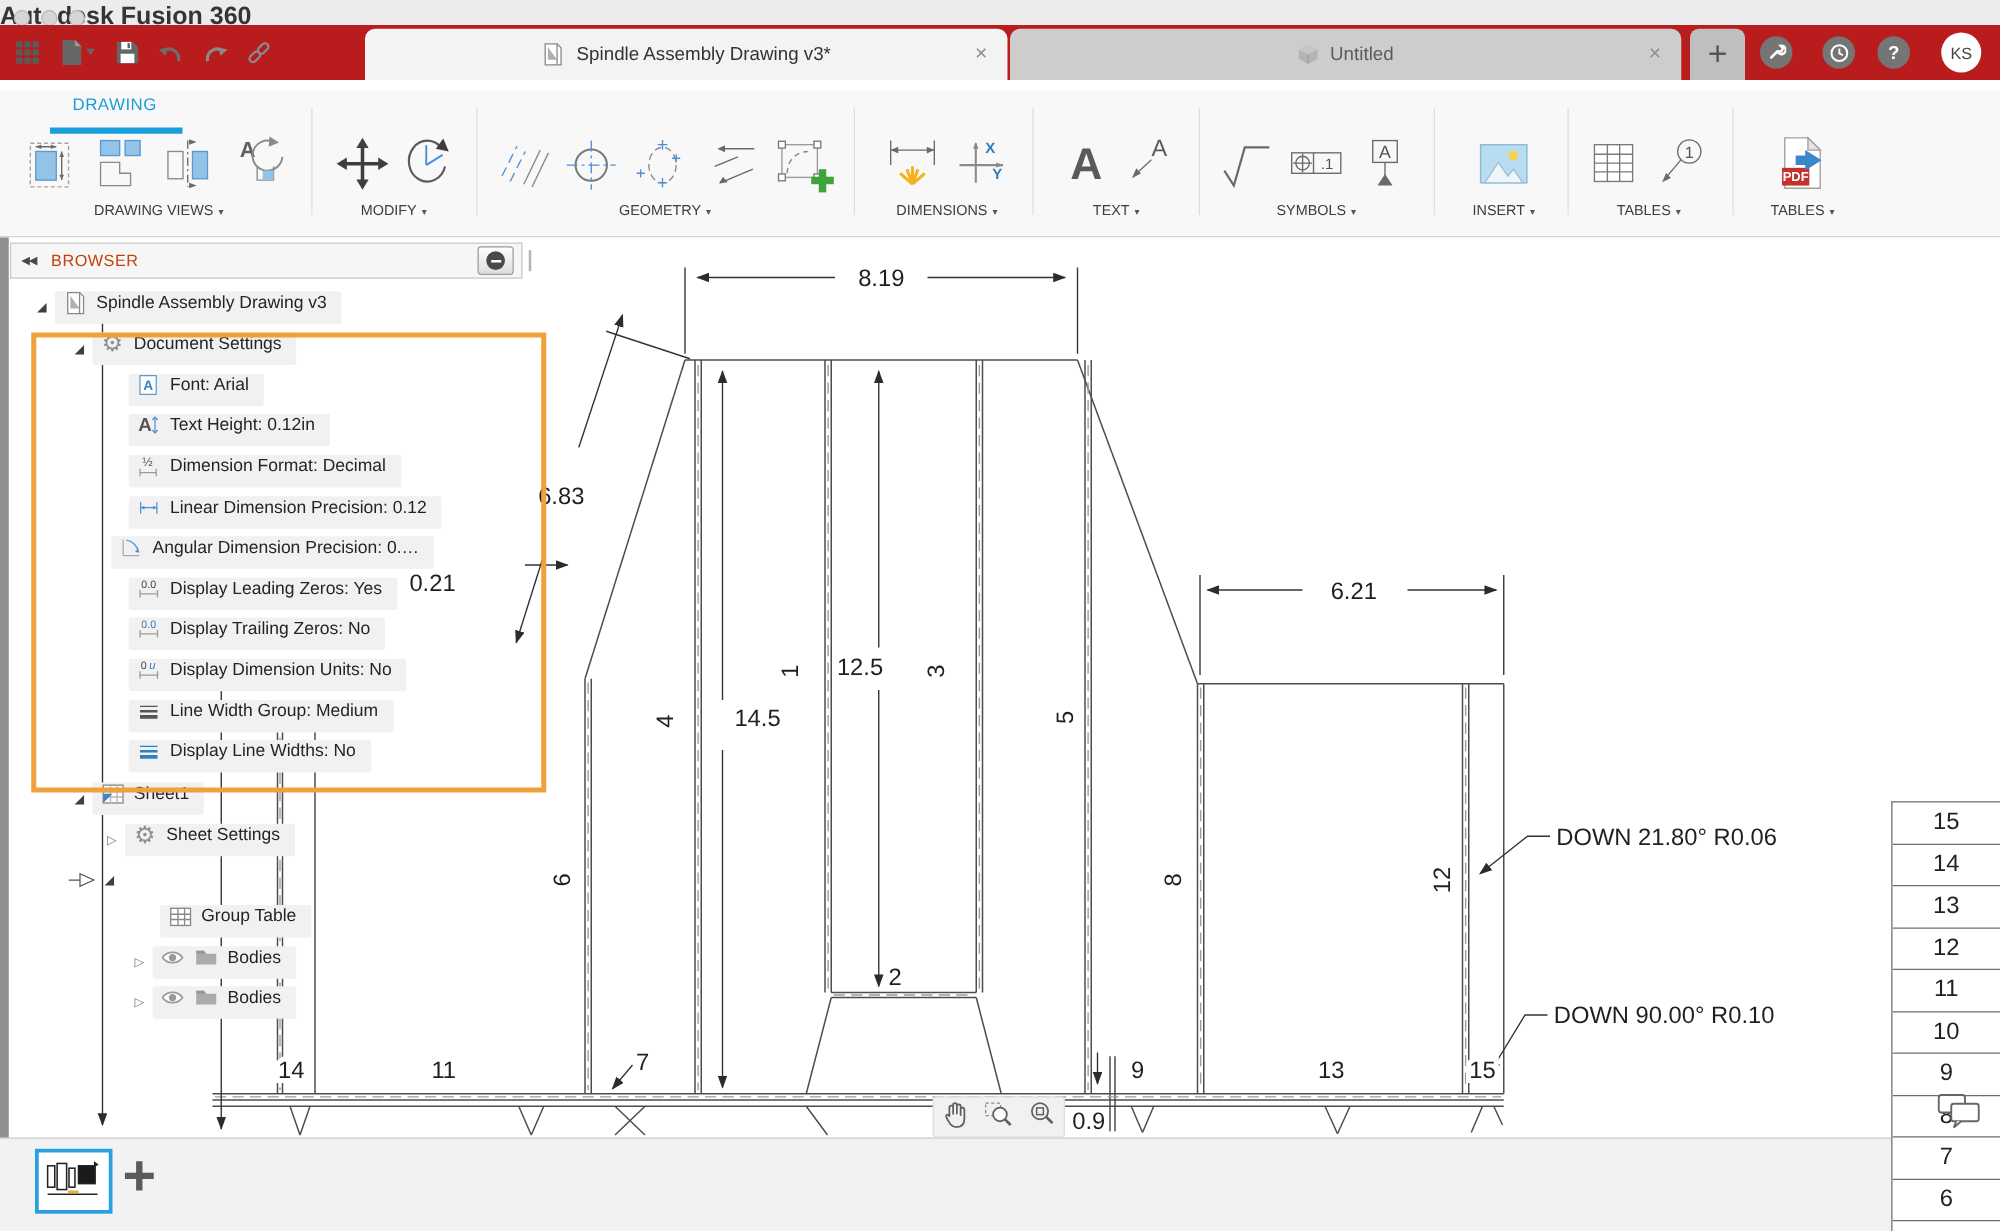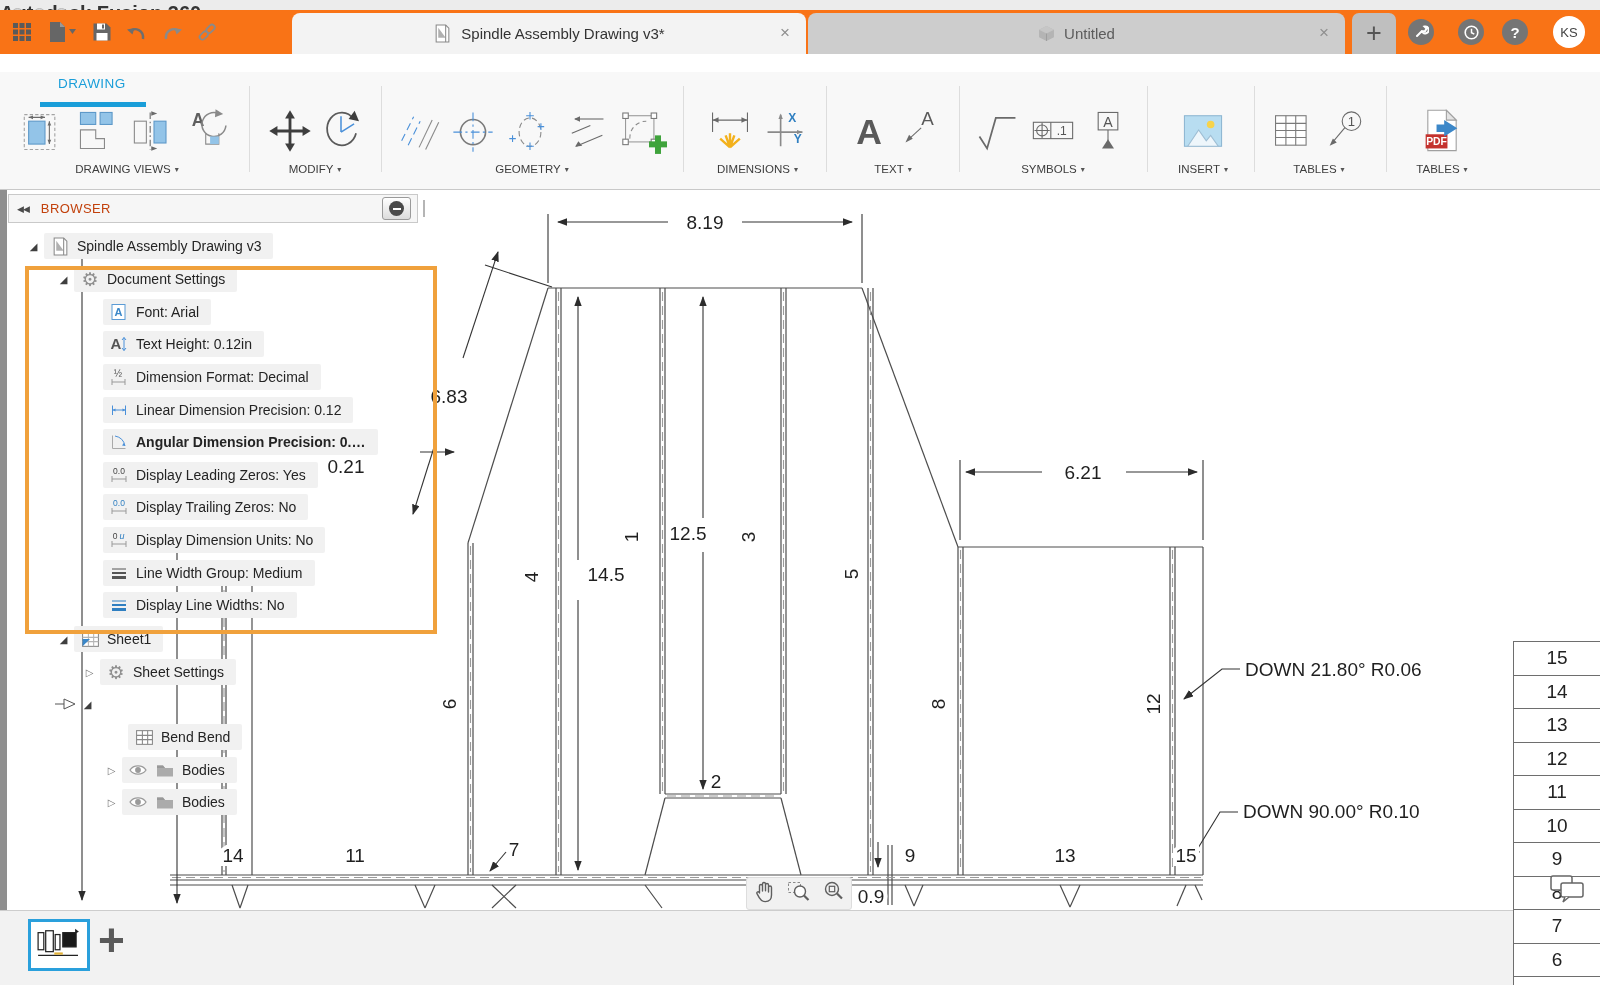--- a/index.html
+++ b/index.html
@@ -6,21 +6,21 @@
   #app{position:relative;width:1600px;height:985px;background:#fff;overflow:hidden;
        font-family:"Liberation Sans",sans-serif;-webkit-font-smoothing:antialiased;}
   .glyph{font-family:"DejaVu Sans",sans-serif;}
 
   
   .titlebar{position:absolute;left:0;top:0;right:0;height:28px;background:#ececec;border-bottom:1px solid #c6c6c6;box-sizing:border-box;}
   .tl{position:absolute;top:8px;width:13px;height:13px;border-radius:50%;background:#d6d6d6;border:1px solid #b9b9b9;box-sizing:border-box;}
   .win-title{text-align:left;line-height:27px;font-size:20px;color:#353535;font-weight:bold;}
 
   
-  .tabbar{position:absolute;left:0;top:10px;right:0;height:44px;background:#f97316;}
+  .tabbar{position:absolute;left:0;top:20px;right:0;height:44px;background:#b91c1c;}
   .qicons{position:absolute;left:0;top:0;width:292px;height:100%;display:flex;align-items:center;gap:9px;padding-left:9px;box-sizing:border-box;}
   .qbtn{width:26px;height:26px;display:flex;align-items:center;justify-content:center;}
   .tab{position:absolute;top:3px;height:41px;border-radius:8px 8px 0 0;display:flex;align-items:center;justify-content:center;gap:9px;font-size:15px;}
   .tab-active{left:292px;width:514px;background:#f3f3f3;color:#333;}
   .tab-inactive{left:808px;width:537px;background:#cdcdcd;color:#5c5c5c;}
   .tab-close{position:absolute;right:16px;top:10px;font-size:17px;color:#8f8f8f;line-height:20px;}
   .newtab{position:absolute;left:1352px;top:3px;width:44px;height:41px;background:#bfbfbf;border-radius:7px 7px 0 0;
           display:flex;align-items:center;justify-content:center;font-size:27px;color:#555;}
   .circle-btn{position:absolute;top:9px;width:26px;height:26px;border-radius:50%;background:#757575;display:flex;align-items:center;justify-content:center;color:#fff;}
   .avatar{position:absolute;left:1553px;top:6px;width:32px;height:32px;border-radius:50%;background:#fff;display:flex;align-items:center;justify-content:center;
@@ -57,21 +57,21 @@
                   display:flex;align-items:center;z-index:21;box-sizing:border-box;}
   .collapse{margin-left:8px;font-size:9px;color:#4a4a4a;letter-spacing:-1px;}
   .bheader-label{margin-left:12px;font-size:13px;color:#c2410c;letter-spacing:.4px;text-align:center;}
   .disp-btn{margin-left:auto;margin-right:6px;width:27px;height:21px;border:1px solid #9a9a9a;border-radius:3px;
             background:linear-gradient(#ffffff,#dcdcdc);display:flex;align-items:center;justify-content:center;}
   .disp-circle{width:15px;height:15px;border-radius:50%;background:#4a4a4a;display:flex;align-items:center;justify-content:center;}
   .disp-bar{width:8px;height:2px;background:#fff;}
   .bhandle{position:absolute;left:423px;top:10px;width:2px;height:17px;background:#b5b5b5;z-index:21;}
   .brow{position:absolute;height:26px;display:flex;align-items:center;z-index:20;}
   .exp{width:15px;text-align:center;font-size:10px;color:#3f3f3f;margin-right:3px;flex:none;}
-  .chip{display:flex;align-items:center;gap:7px;background:#f1f1f1;height:26px;padding:0 12px 0 6px;border-radius:2px;
+  .chip{display:flex;align-items:flex-start;gap:7px;background:#f1f1f1;height:26px;padding:0 12px 0 6px;border-radius:2px;
         font-size:14px;color:#242424;white-space:nowrap;}
   .bicon{display:flex;align-items:center;justify-content:center;width:20px;flex:none;}
 
   
   #highlight-box{position:absolute;left:25px;top:76px;width:412px;height:368px;border:4px solid #F0A13C;box-sizing:border-box;z-index:30;}
 
   
   #nav-toolbar{position:absolute;left:746px;top:687px;width:106px;height:33px;background:#f1f1f1;border:1px solid #ddd;border-radius:3px;
                display:flex;align-items:center;justify-content:space-around;z-index:25;box-sizing:border-box;}
 
@@ -649,21 +649,21 @@
           <div class="chip">
             <span class="bicon">
               <svg width="18" height="18" viewBox="0 0 18 18">
                 <path d="M2.5 4.5 V14 M15.5 4.5 V14 M2.5 9 H15.5" stroke="#4a90d9" fill="none"></path>
                 <path d="M2.5 9 l3 -1.5 v3 z M15.5 9 l-3 -1.5 v3 z" fill="#4a90d9"></path>
               </svg>
             </span>
             <span>Linear Dimension Precision: 0.12</span>
           </div>
         </div>
-        <div class="brow" style="top: 239px; left: 103px; font-weight: bold;">
+        <div class="brow" style="top: 239px; left: 89px;">
           <div class="chip">
             <span class="bicon">
               <svg width="18" height="18" viewBox="0 0 18 18">
                 <path d="M2.5 15.5 H15.5 M2.5 15.5 V2.5" stroke="#aaa" fill="none"></path>
                 <path d="M5 3 A12.5 12.5 0 0 1 15 13" stroke="#4a90d9" fill="none"></path>
                 <path d="M15 13 l-3 -.5 l1.8 -2.4 z" fill="#4a90d9"></path>
               </svg>
             </span>
             <span>Angular Dimension Precision: 0.…</span>
           </div>
@@ -758,21 +758,21 @@
           <span class="exp glyph">◢</span>
         </div>
         <div class="brow" style="top: 534px; left: 128px;">
           <div class="chip">
             <span class="bicon">
               <svg width="19" height="19" viewBox="0 0 18 18">
                 <rect x="1.5" y="2.5" width="15" height="13" fill="#fff" stroke="#888"></rect>
                 <path d="M1.5 7 H16.5 M1.5 11 H16.5 M7 2.5 V15.5 M12 2.5 V15.5" stroke="#888" fill="none"></path>
               </svg>
             </span>
-            <span>Bend Bend</span>
+            <span>Group Table</span>
           </div>
         </div>
         <div class="brow" style="top: 567px; left: 104px;">
           <span class="exp glyph" style="color: rgb(119, 119, 119);">▷</span>
           <div class="chip">
             <span class="bicon">
               <svg width="20" height="18" viewBox="0 0 20 18">
                 <path d="M2 9 C5.5 3.5 14.5 3.5 18 9 C14.5 14.5 5.5 14.5 2 9 z" fill="#fff" stroke="#9a9a9a" stroke-width="1.3"></path>
                 <circle cx="10" cy="9" r="2.9" fill="#9a9a9a"></circle>
               </svg>

